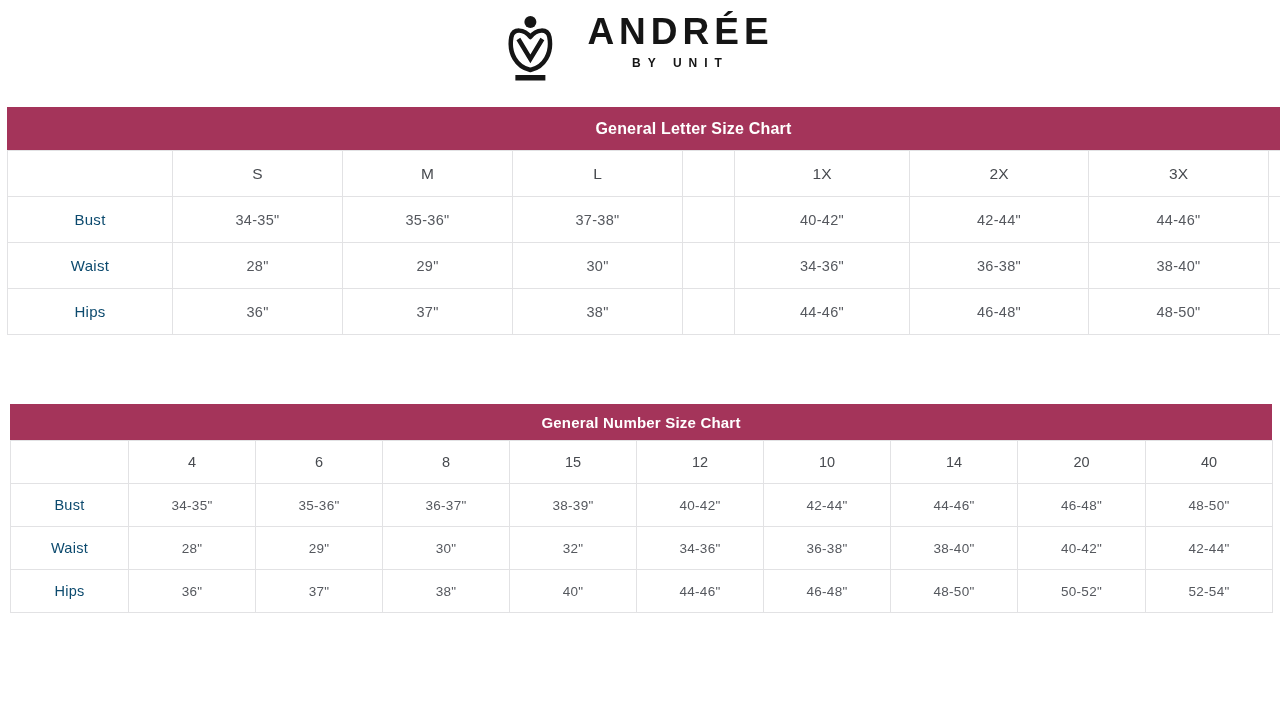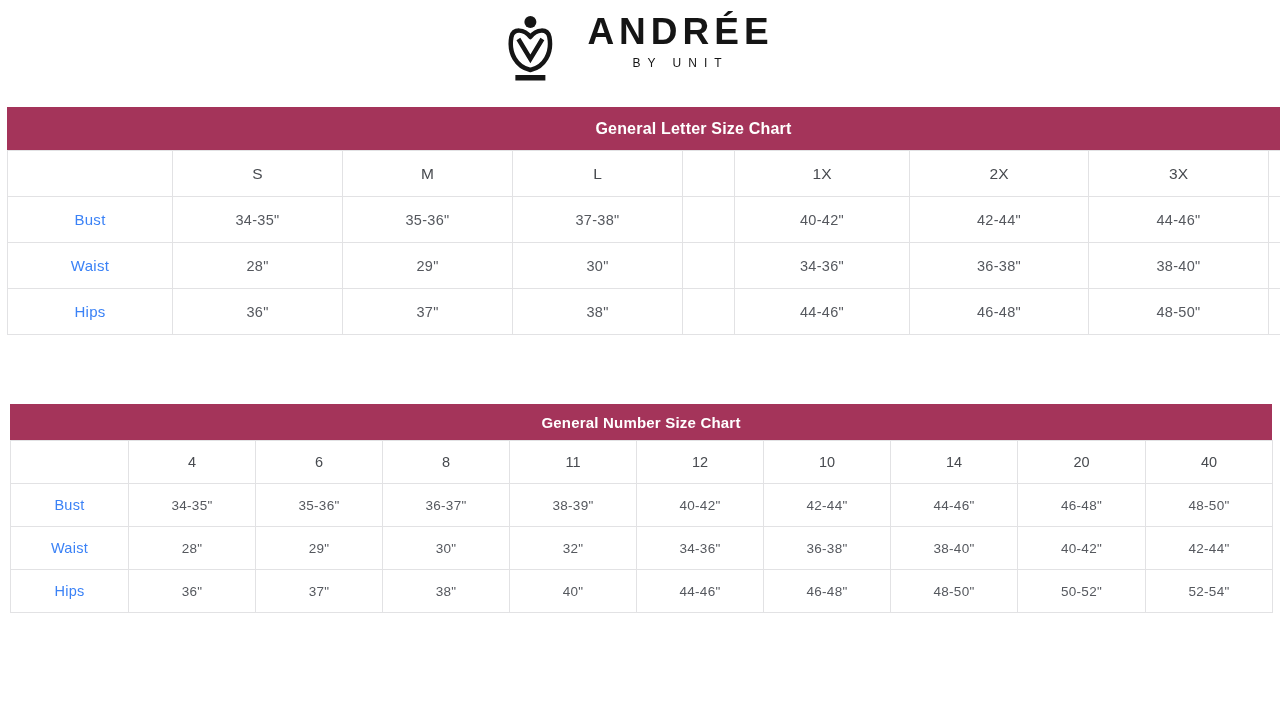--- a/index.html
+++ b/index.html
@@ -14,21 +14,21 @@
     position:absolute;top:12px;left:50%;transform:translateX(-50%);
     display:flex;align-items:flex-start;gap:11px;
   }
   .logo-icon{display:block;margin-top:2px;}
   .logo-text{display:flex;flex-direction:column;align-items:center;margin-left:22px;}
   .brand{
     font-size:37px;font-weight:700;color:#151515;
     letter-spacing:5px;line-height:1.1;white-space:nowrap;
   }
   .tagline{
-    font-size:12px;font-weight:400;color:#151515;
+    font-size:12px;font-weight:700;color:#151515;
     letter-spacing:7px;margin-top:3px;white-space:nowrap;
   }
 
   
   .size-table{position:absolute;}
   .band{
     background:#A4345A;color:#ffffff;
     display:flex;align-items:center;justify-content:center;
     font-weight:700;letter-spacing:.2px;
   }
@@ -36,21 +36,21 @@
   .t2 .band{height:36px;font-size:15px;}
 
   table{border-collapse:collapse;table-layout:fixed;width:100%;background:#fff;}
   td,th{
     border:1px solid #e2e2e4;
     text-align:center;vertical-align:middle;
     background:#ffffff;overflow:hidden;white-space:nowrap;
   }
   th{font-weight:400;color:#474a4f;}
   td{color:#55585e;}
-  .row-label{color:#3b82f6;}
+  .row-label{color:#0c4a6e;}
 
   .t1 th{height:43px;font-size:15.5px;}
   .t1 td{height:43px;font-size:14.5px;letter-spacing:.3px;}
   .t1 .row-label{font-size:15px;}
 
   .t2 th{height:40px;font-size:14.5px;}
   .t2 td{height:40px;font-size:13.5px;letter-spacing:.3px;}
   .t2 .row-label{font-size:14.5px;}
 </style>
 </head>
@@ -146,21 +146,21 @@
         <col style="width:127px">
         <col style="width:128px">
       <col style="width:127px">
     </colgroup>
     <tbody>
         <tr>
       <th></th>
       <th>4</th>
       <th>6</th>
       <th>8</th>
-      <th>11</th>
+      <th>15</th>
       <th>12</th>
       <th>10</th>
       <th>14</th>
       <th>20</th>
       <th>40</th>
     </tr>
     <tr>
       <td class="row-label">Bust</td>
       <td>34-35"</td>
       <td>35-36"</td>

